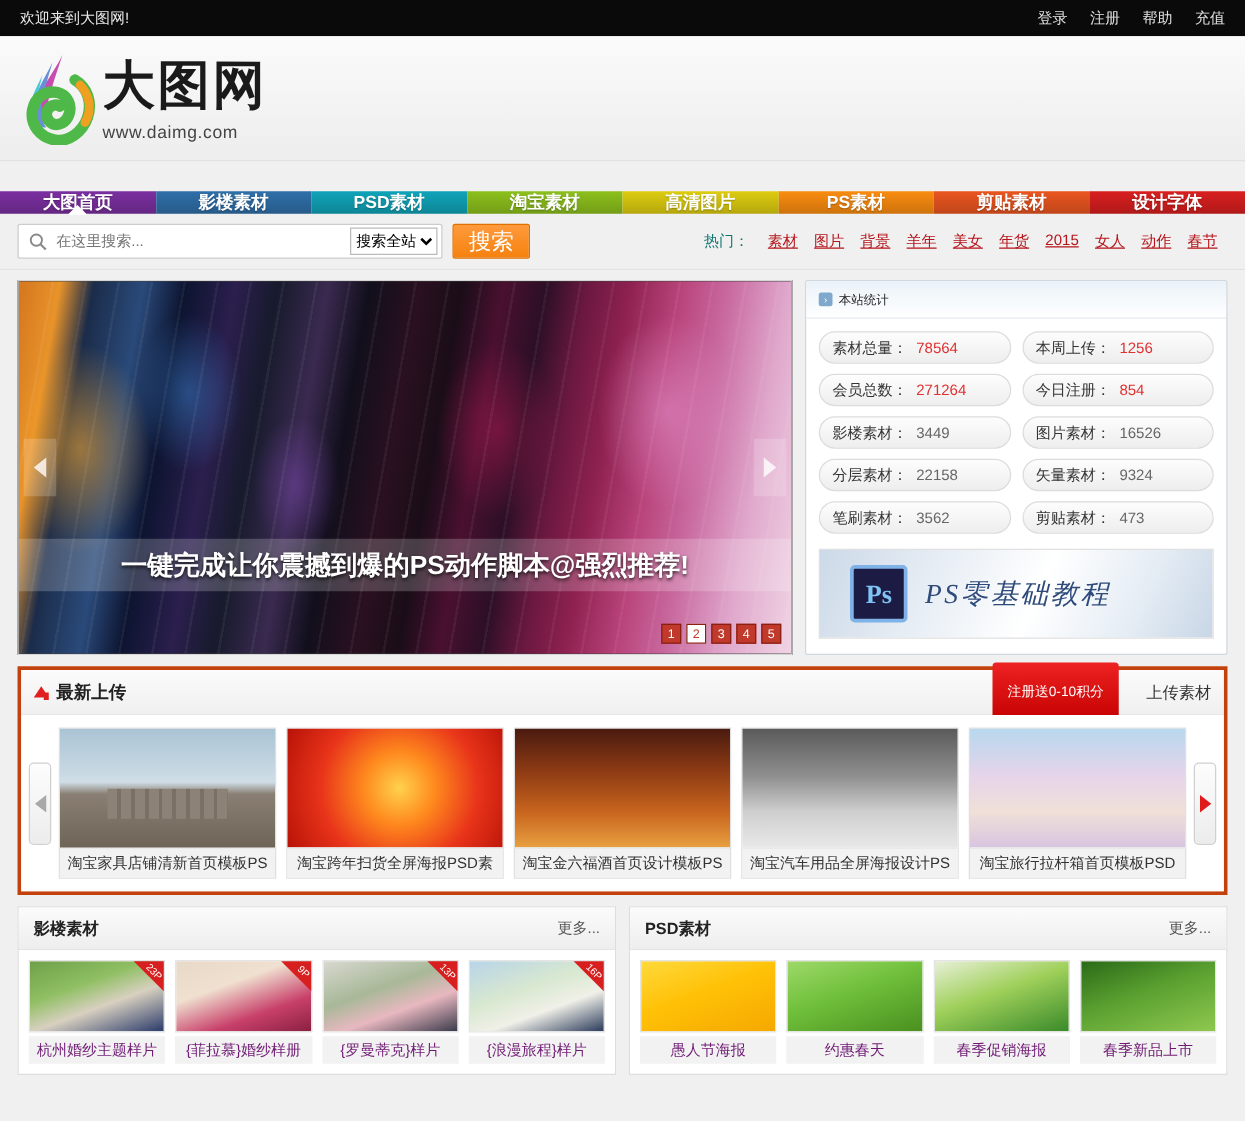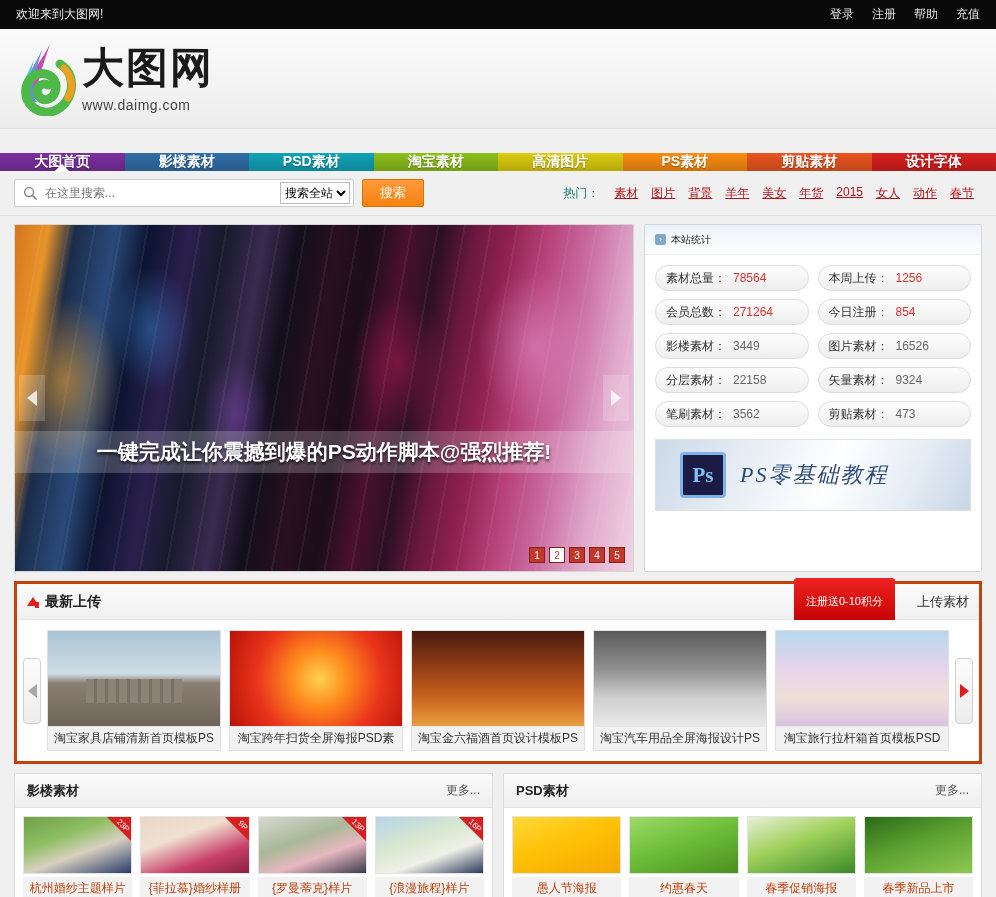--- a/index.html
+++ b/index.html
@@ -74,38 +74,38 @@
     font-family: "Liberation Sans", sans-serif;
   }
   .search-select {
     height: 22px; font-size: 12px; border: 1px solid #bbb;
     margin-right: 3px; background: #fff;
     font-family: "Liberation Sans", sans-serif;
   }
   .search-btn {
     margin-left: 8px; width: 62px; height: 28px;
     background: linear-gradient(180deg,#ff9a3c 0%, #f5820f 100%);
-    border: 1px solid #e07000; color: #fff; font-size: 13px;
+    border: 1px solid #e07000; color: #fff; font-size: 18px;
     cursor: pointer; border-radius: 2px;
     font-family: "Liberation Sans", sans-serif;
   }
   .hot-wrap {
     flex: 1; display: flex; align-items: center; justify-content: flex-end;
     gap: 13px; padding-right: 8px;
   }
   .hot-label { color: #0f766e; font-size: 12px; margin-right: 2px;}
   .hot-wrap a { color: #b4141a; font-size: 12px; text-decoration: underline; }
 
   
   .content { padding: 8px 14px 0 14px; }
   .row-top { display: flex; gap: 10px; }
 
   
   .slider {
-    width: 620px; height: 348px; position: relative;
+    width: 620px; height: 300px; position: relative;
     border: 1px solid #d5d5d5; background: #111; overflow: hidden;
   }
   .slider-img {
     position: absolute; inset: 0;
     background:
       linear-gradient(100deg,
         #d4761e 0%, #e8932a 5%,
         #1b2c4a 9%, #2a4a7a 15%,
         #0d1430 20%, #2b1f4e 26%,
         #171a2c 31%, #3a2a50 37%,
@@ -278,21 +278,21 @@
   .pbadge::before {
     content: ""; position: absolute; top: -17px; right: -17px;
     width: 34px; height: 34px; background: #d81f1f; transform: rotate(45deg);
   }
   .pbadge span {
     position: absolute; top: 4px; right: 1px; color: #fff; font-size: 8px;
     transform: rotate(45deg); z-index: 2;
   }
   .pcard-cap {
     height: 22px; background: #f2f2f2; display: flex; align-items: center;
-    justify-content: center; font-size: 12px; color: #c2410c; margin-top: 3px;
+    justify-content: center; font-size: 12px; color: #701a75; margin-top: 3px;
     white-space: nowrap; overflow: hidden;
   }
   
   .w1 { background: linear-gradient(160deg,#6fa04a 0%, #8fbf62 35%, #d8d0c0 60%, #2a3a6a 100%); }
   .w2 { background: linear-gradient(160deg,#e8d8c8 0%, #f0e0d0 35%, #c8406a 70%, #8a2040 100%); }
   .w3 { background: linear-gradient(160deg,#d8d8d0 0%, #a8b898 40%, #e8b8c0 65%, #3a3a4a 100%); }
   .w4 { background: linear-gradient(160deg,#b8d4e8 0%, #d8e8d0 40%, #f0f0e8 65%, #2a3a5a 100%); }
   
   .p1 { background: linear-gradient(160deg,#ffd93b 0%, #ffc107 45%, #f5a800 100%); }
   .p2 { background: linear-gradient(160deg,#9ed96a 0%, #6fbf3a 45%, #4a9020 100%); }

